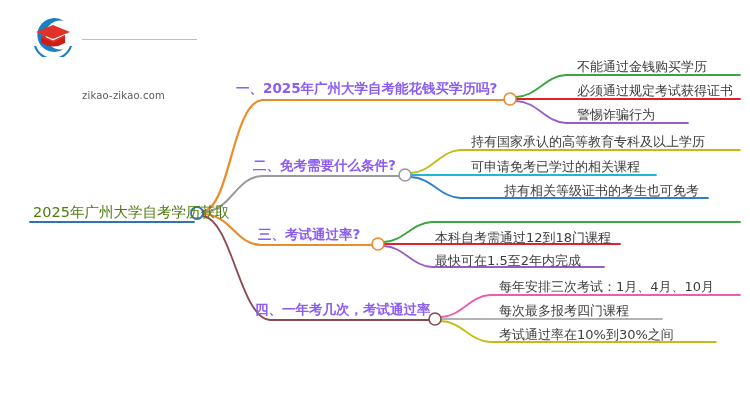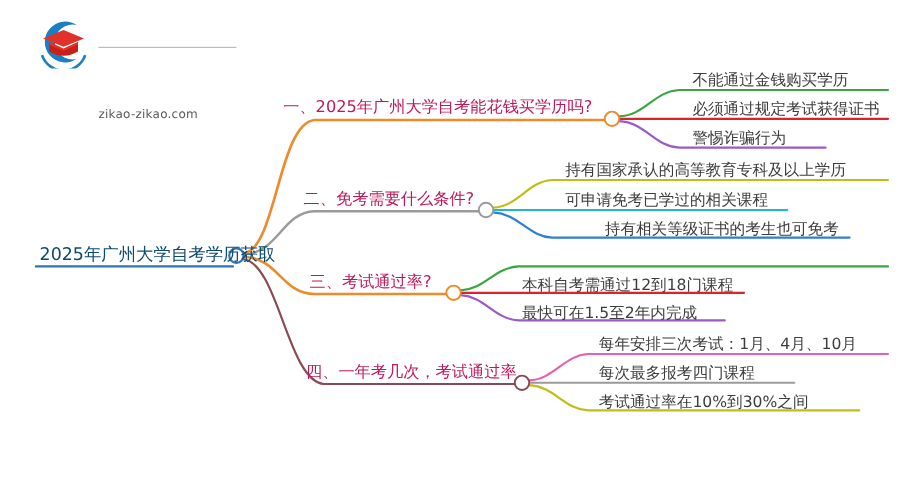--- a/index.html
+++ b/index.html
@@ -75,25 +75,26 @@
 
   
   .node-text {
     position: absolute;
     white-space: nowrap;
     color: #3b3b3b;
     font-family: "DejaVu Sans", "Liberation Sans", sans-serif;
   }
   .root-text {
     font-size: 14.5px;
-    color: #0c4a6e;
+    color: #4d7c0f;
   }
   .branch-text {
     font-size: 13.5px;
-    color: #be185d;
+    color: #8b5cf6;
+    font-weight: bold;
   }
   .leaf-text {
     font-size: 13px;
     color: #3d3d3d;
   }
 </style>
 </head>
 <body>
 
 <div id="canvas">

